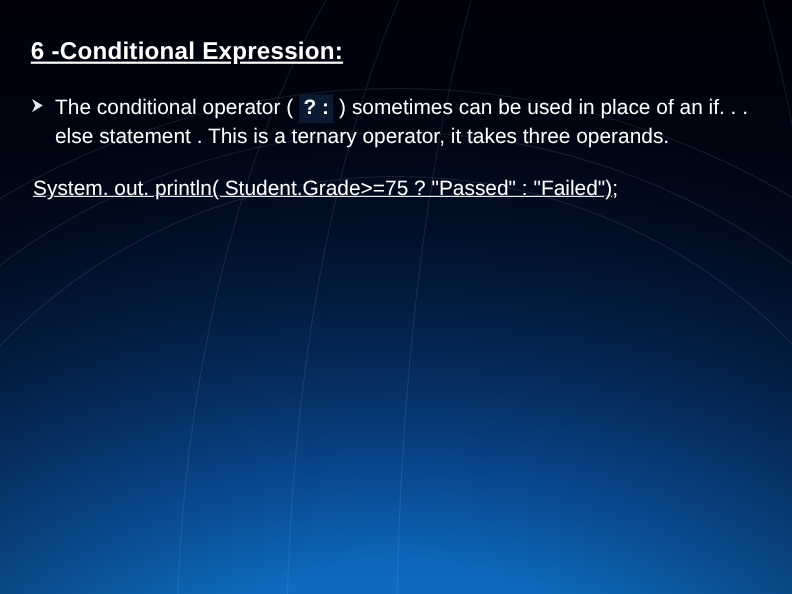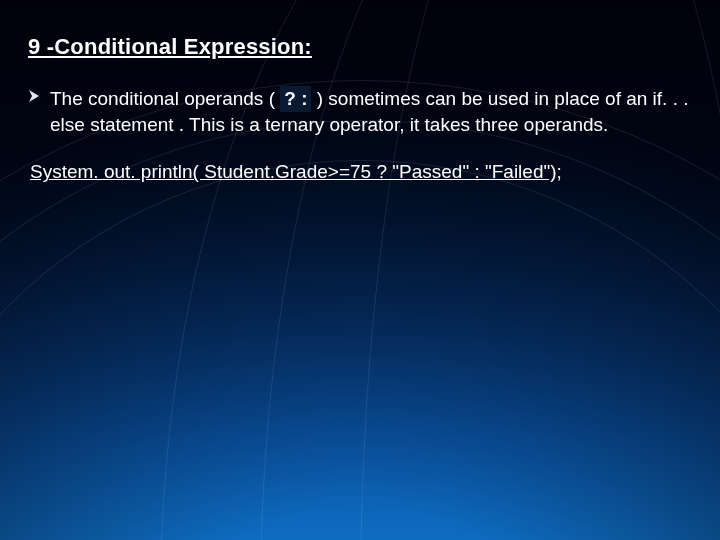--- a/index.html
+++ b/index.html
@@ -79,29 +79,29 @@
 
   <div class="arc a1"></div>
   <div class="arc a2"></div>
   <div class="arc a3"></div>
   <div class="arc a4"></div>
   <div class="arc a5"></div>
   <div class="arc a6"></div>
 
   <div class="content">
 
-    <div class="title">9 -Conditional Expression:</div>
+    <div class="title">6 -Conditional Expression:</div>
 
     <div class="bullet-row">
       <span class="bullet-icon">
         <svg width="14" height="14" viewBox="0 0 14 14">
           <path d="M1 1 L11 7 L1 13 L4 7 Z" fill="#dfe8f5"></path>
         </svg>
       </span>
       <span class="bullet-text">
-        <span>The conditional operands ( </span><span class="operator-box">?  :</span><span> ) sometimes can be used in place of an if. . . else statement . This is a ternary operator, it takes three operands.</span>
+        <span>The conditional operator ( </span><span class="operator-box">?  :</span><span> ) sometimes can be used in place of an if. . . else statement . This is a ternary operator, it takes three operands.</span>
       </span>
     </div>
 
     <div class="code-line">System. out. println( Student.Grade&gt;=75 ? "Passed" : "Failed");</div>
 
   </div>
 </div>
 
 </body></html>

